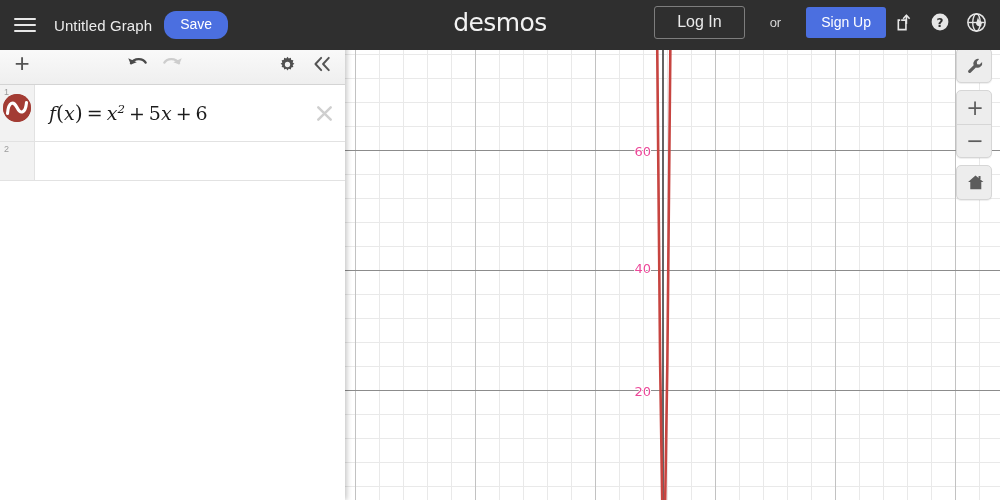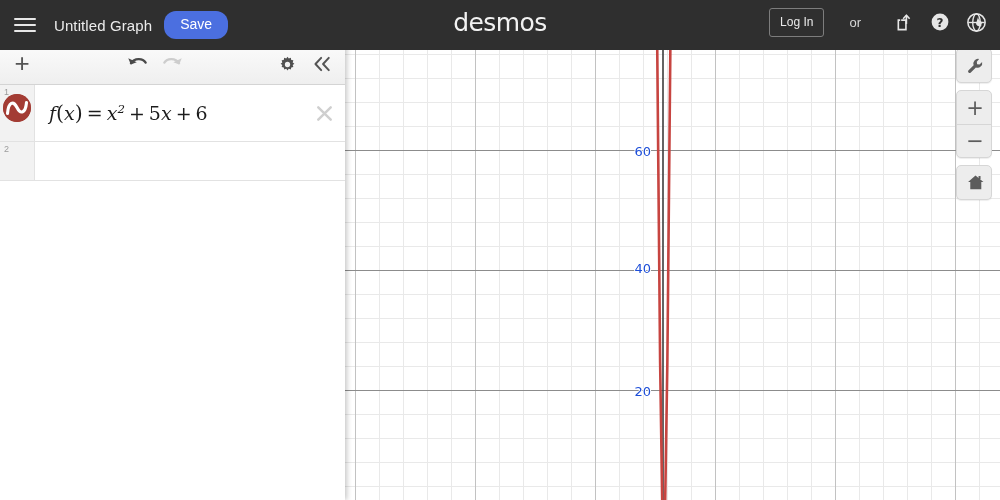--- a/index.html
+++ b/index.html
@@ -87,22 +87,22 @@
     display: flex;
     align-items: center;
     gap: 0;
     padding-right: 6px;
   }
   .login-btn {
     background: transparent;
     color: #eaeaea;
     border: 1px solid #7d7d7d;
     border-radius: 3px;
-    font-size: 12px;
-    padding: 6px 10px 7px;
+    font-size: 16px;
+    padding: 6px 22px 7px;
     cursor: pointer;
     font-family: inherit;
   }
   .or-text {
     color: #d8d8d8;
     font-size: 13px;
     margin: 0 25px;
   }
   .signup-btn {
     background: #4b6fe0;
@@ -227,21 +227,21 @@
   }
   .grid-minor, .grid-major {
     position: absolute;
     left: 0; top: 0; right: 0; bottom: 0;
   }
 
   .ylabel {
     position: absolute;
     font-family: "DejaVu Sans", sans-serif;
     font-size: 13px;
-    color: #1d4ed8;
+    color: #ec4899;
     text-align: right;
     transform: translateY(-50%);
     white-space: nowrap;
     text-shadow: 1px 0 0 #fff, -1px 0 0 #fff, 0 1px 0 #fff, 0 -1px 0 #fff;
   }
   .curve-svg {
     position: absolute;
     left: 0; top: 0;
     width: 655px; height: 456px;
   }
@@ -291,20 +291,21 @@
     <div class="graph-title">Untitled Graph</div>
     <button class="save-btn">Save</button>
 
     <div class="brand">
       <div class="brand-text">desmos</div>
     </div>
 
     <div class="header-right">
       <button class="login-btn">Log In</button>
       <span class="or-text">or</span>
+      <button class="signup-btn">Sign Up</button>
 
       <div class="hicon">
         <svg width="19" height="19" viewBox="0 0 20 20">
           <path d="M3.5 7.5 h5 v10 h-8 v-10 h2" fill="none" stroke="#e6e6e6" stroke-width="1.7" transform="translate(3,0)"></path>
           <path d="M12 2.5 v9" fill="none" stroke="#e6e6e6" stroke-width="1.7"></path>
           <path d="M8.6 6 L12 2.3 L15.4 6" fill="none" stroke="#e6e6e6" stroke-width="1.7" stroke-linejoin="round"></path>
         </svg>
       </div>
       <div class="hicon">
         <svg width="20" height="20" viewBox="0 0 20 20">

